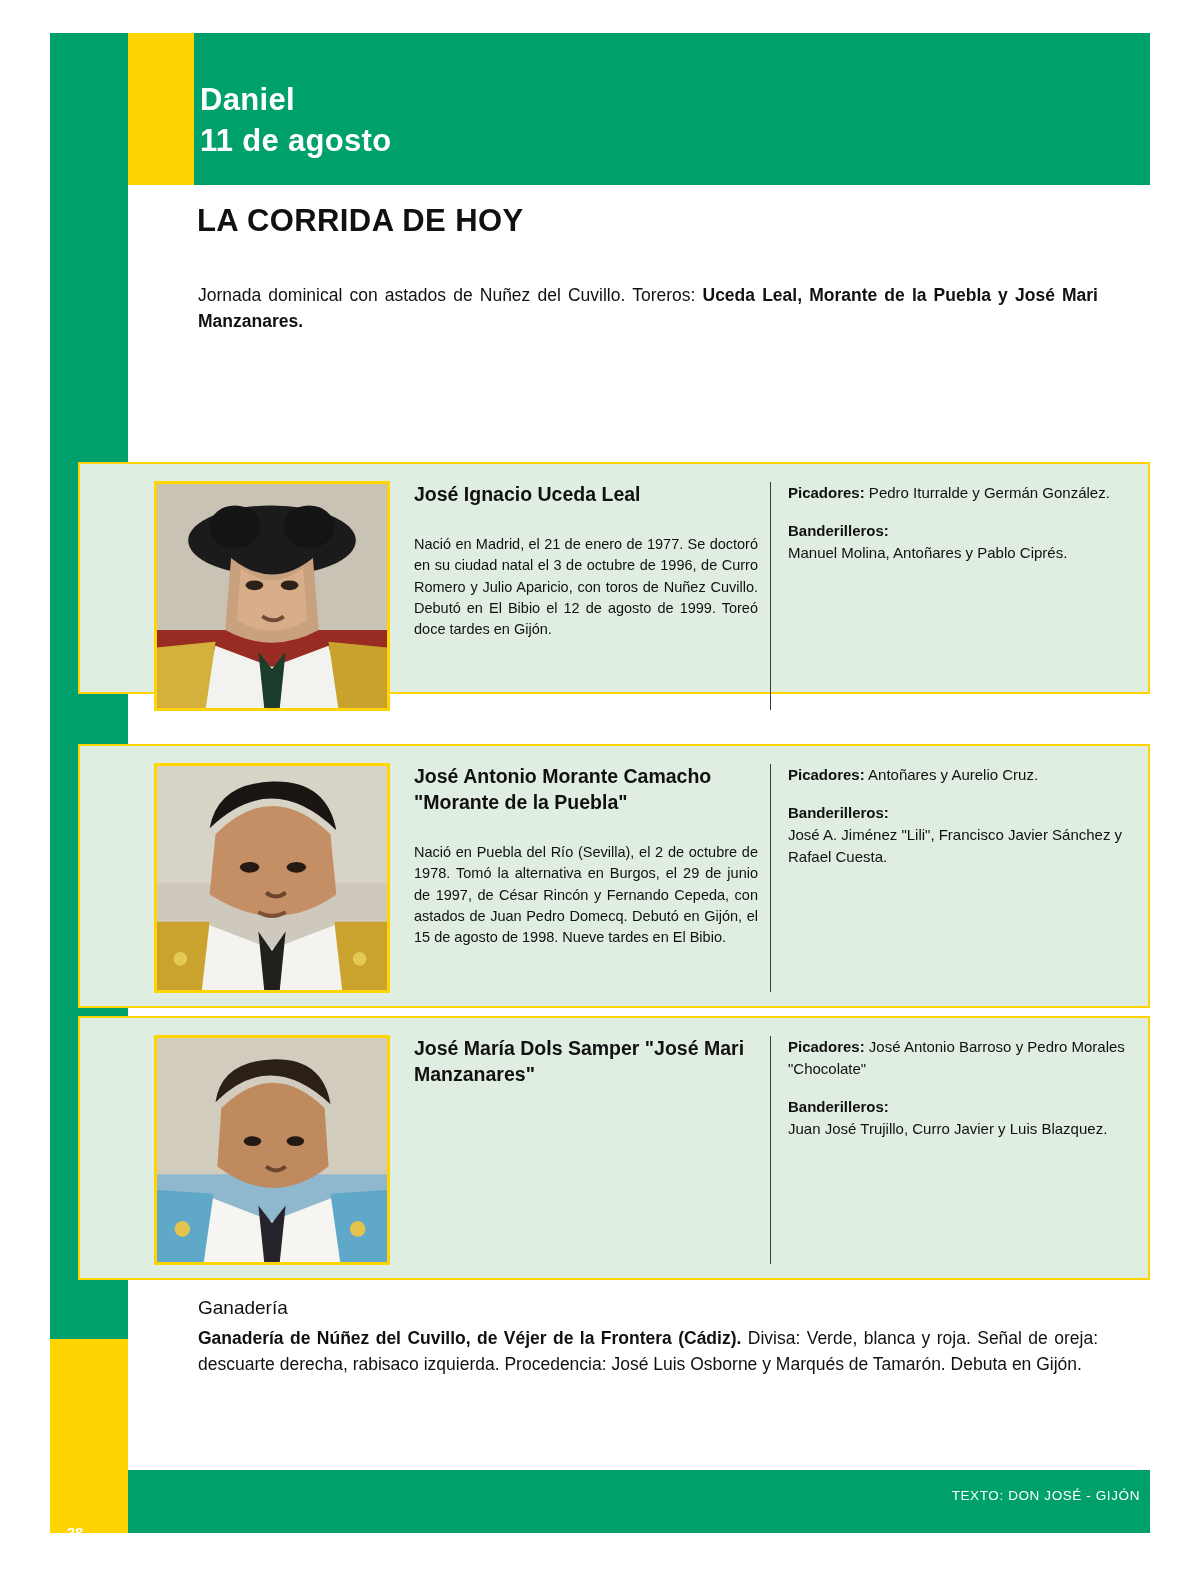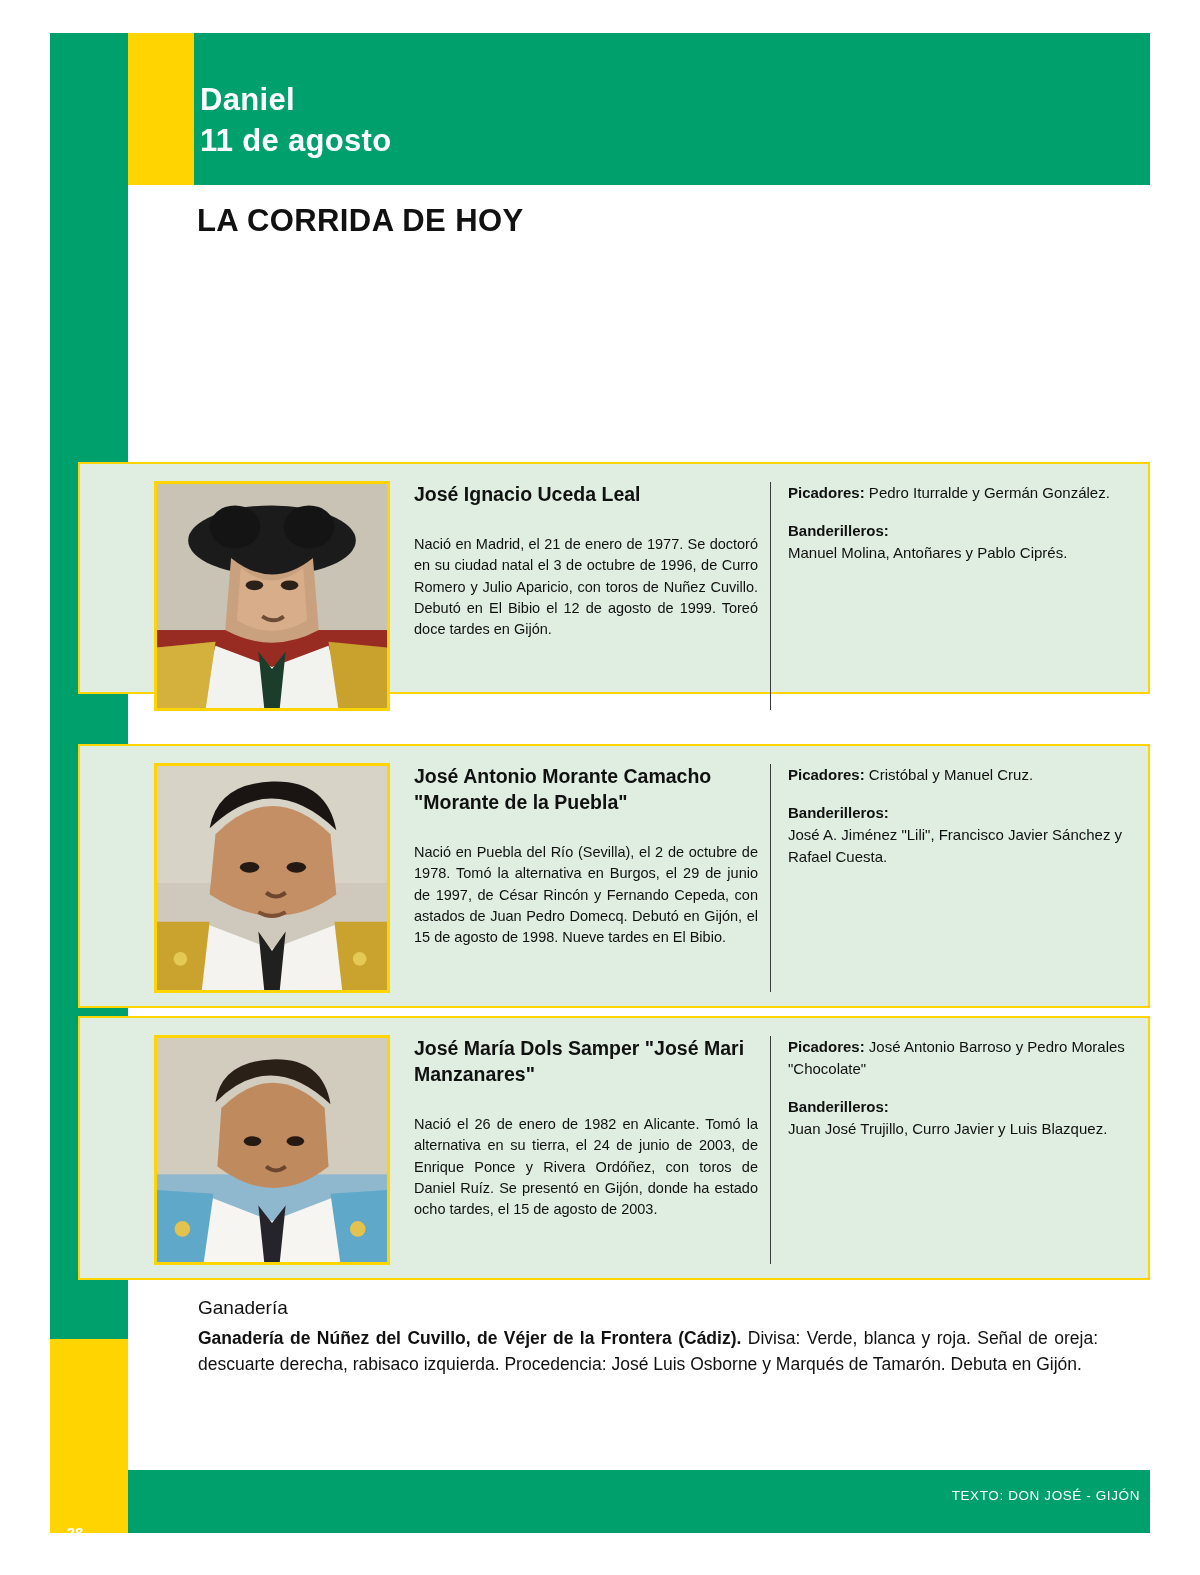--- a/index.html
+++ b/index.html
@@ -235,20 +235,21 @@
   <div class="left-white-notch"></div>
 
   <div class="header-band"></div>
   <div class="header-date">
     <div>Daniel</div>
     <div>11 de agosto</div>
   </div>
 
   <div class="main-title">LA CORRIDA DE HOY</div>
 
+  <div class="intro"><span>Jornada dominical con astados de Nuñez del Cuvillo. Toreros: </span><b>Uceda Leal, Morante de la Puebla y José Mari Manzanares.</b></div>
 
   <div class="card" id="card-0">
     <div class="card-photo">
       <svg viewBox="0 0 236 230" preserveAspectRatio="none" aria-hidden="true">
         <rect x="0" y="0" width="236" height="230" fill="#c9c3b6"></rect>
         <rect x="0" y="150" width="236" height="80" fill="#8e1f20"></rect>
         <rect x="0" y="150" width="236" height="80" fill="#a63b25" opacity="0.45"></rect>
         <ellipse cx="118" cy="58" rx="86" ry="36" fill="#1b1b1b"></ellipse>
         <ellipse cx="80" cy="44" rx="26" ry="22" fill="#141414"></ellipse>
         <ellipse cx="156" cy="44" rx="26" ry="22" fill="#141414"></ellipse>
@@ -292,21 +293,21 @@
         <path d="M0 160 l54 0 l-8 70 l-46 0 z" fill="#c9a32e"></path>
         <path d="M236 160 l-54 0 l8 70 l46 0 z" fill="#c9a32e"></path>
         <circle cx="24" cy="198" r="7" fill="#e5c955"></circle>
         <circle cx="208" cy="198" r="7" fill="#e5c955"></circle>
       </svg>
     </div>
     <div class="card-name">José Antonio Morante Camacho "Morante de la Puebla"</div>
     <div class="card-bio">Nació en Puebla del Río (Sevilla), el 2 de octubre de 1978. Tomó la alternativa en Burgos, el 29 de junio de 1997, de César Rincón y Fernando Cepeda, con astados de Juan Pedro Domecq. Debutó en Gijón, el 15 de agosto de 1998. Nueve tardes en El Bibio.</div>
     <div class="card-divider"></div>
     <div class="crew">
-      <div class="block"><span class="label">Picadores:</span><span> Cristóbal y Manuel Cruz.</span></div>
+      <div class="block"><span class="label">Picadores:</span><span> Antoñares y Aurelio Cruz.</span></div>
       <div class="block">
           <div class="label">Banderilleros:</div>
           <div>José A. Jiménez "Lili", Francisco Javier Sánchez y Rafael Cuesta.</div>
         </div>
     </div>
   </div>
 
   <div class="card" id="card-2">
     <div class="card-photo">
       <svg viewBox="0 0 236 230" preserveAspectRatio="none" aria-hidden="true">
@@ -319,21 +320,20 @@
         <path d="M112 132 q10 8 20 0" stroke="#6b452c" stroke-width="4" fill="none"></path>
         <path d="M56 164 l62 24 l62 -24 l20 66 l-164 0 z" fill="#f6f5f1"></path>
         <path d="M104 172 l14 18 l14 -18 l-6 58 l-16 0 z" fill="#24242a"></path>
         <path d="M0 156 l58 4 l-10 70 l-48 0 z" fill="#5fa8c9"></path>
         <path d="M236 156 l-58 4 l10 70 l48 0 z" fill="#5fa8c9"></path>
         <circle cx="26" cy="196" r="8" fill="#e3c24e"></circle>
         <circle cx="206" cy="196" r="8" fill="#e3c24e"></circle>
       </svg>
     </div>
     <div class="card-name">José María Dols Samper "José Mari Manzanares"</div>
-    <div class="card-bio">Nació el 26 de enero de 1982 en Alicante. Tomó la alternativa en su tierra, el 24 de junio de 2003, de Enrique Ponce y Rivera Ordóñez, con toros de Daniel Ruíz. Se presentó en Gijón, donde ha estado ocho tardes, el 15 de agosto de 2003.</div>
     <div class="card-divider"></div>
     <div class="crew">
       <div class="block"><span class="label">Picadores:</span><span> José Antonio Barroso y Pedro Morales "Chocolate"</span></div>
       <div class="block">
           <div class="label">Banderilleros:</div>
           <div>Juan José Trujillo, Curro Javier y Luis Blazquez.</div>
         </div>
     </div>
   </div>
 

